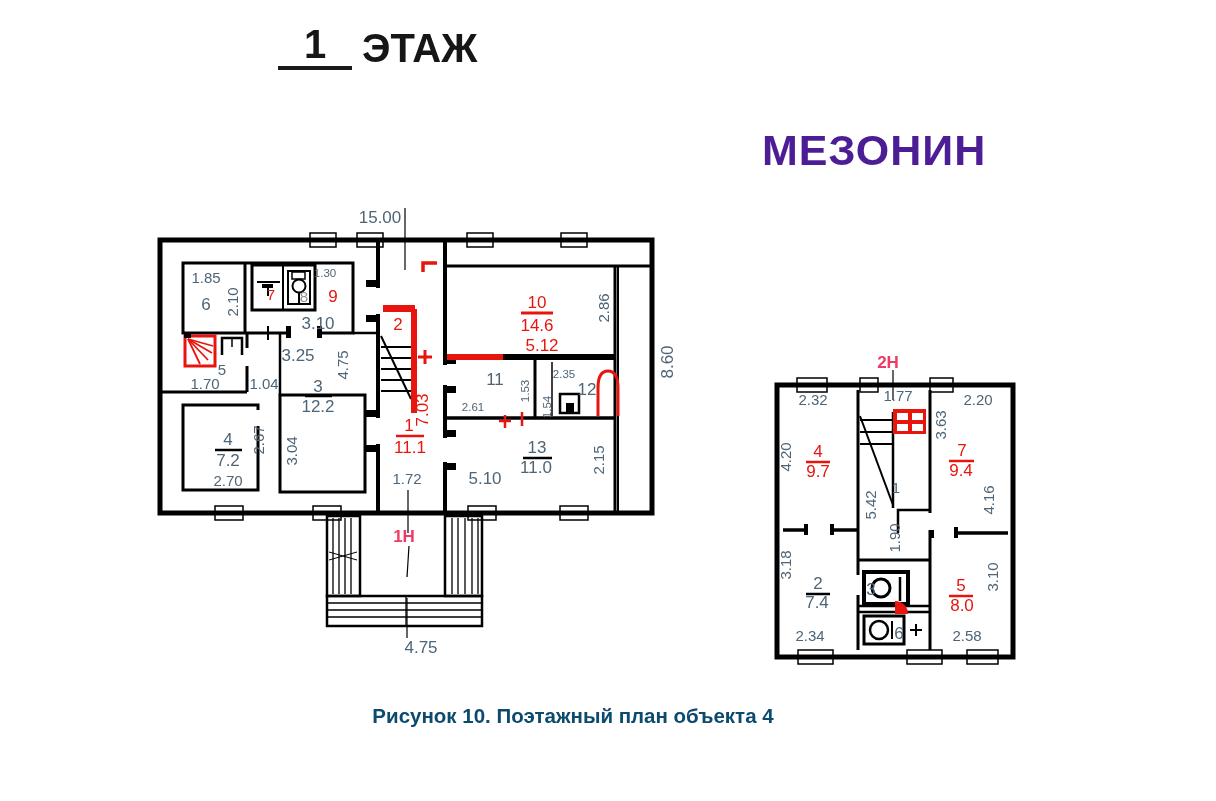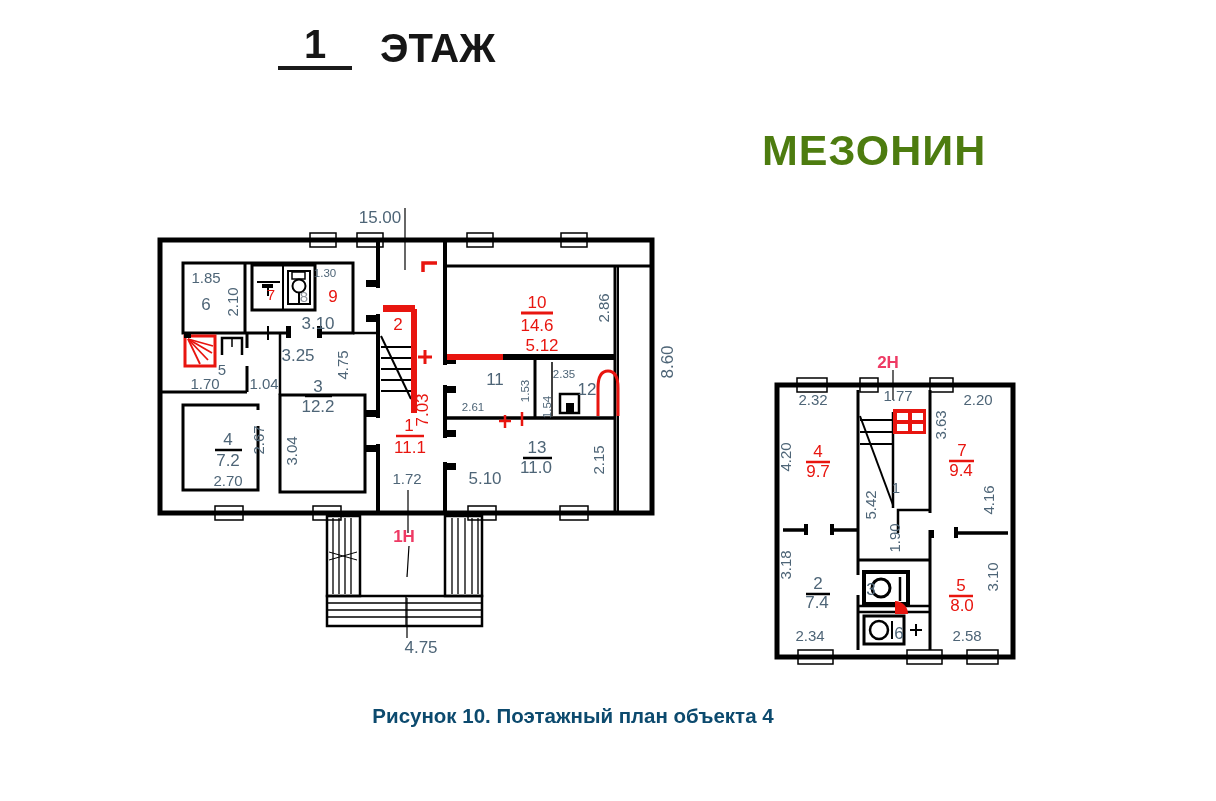--- a/index.html
+++ b/index.html
@@ -2,22 +2,22 @@
 <html><head>
 <meta charset="utf-8">
 <style>
   html,body{margin:0;padding:0;background:#fff;}
   .page{position:relative;width:1216px;height:801px;background:#ffffff;overflow:hidden;
         font-family:"Liberation Sans", sans-serif;}
   .title-floor1{position:absolute;left:278px;top:24px;font-size:40px;font-weight:600;color:#161616;
                 display:flex;align-items:flex-end;}
   .title-floor1 .num{display:inline-block;width:74px;text-align:center;border-bottom:4px solid #1a1a1a;
                      line-height:1.0;padding-bottom:2px;}
-  .title-floor1 .name{margin-left:28px;line-height:1.1;text-align:center;}
-  .title-mezz{position:absolute;left:762px;top:126px;font-size:43px;font-weight:600;color:#4d7c0f;letter-spacing:1px;}
+  .title-floor1 .name{margin-left:10px;line-height:1.1;text-align:center;}
+  .title-mezz{position:absolute;left:762px;top:126px;font-size:43px;font-weight:600;color:#4c1d95;letter-spacing:1px;}
   .caption{position:absolute;left:0;top:704px;width:1146px;text-align:center;font-size:20.5px;font-weight:700;color:#0c4a6e;}
   svg{position:absolute;left:0;top:0;}
   svg text{font-family:"Liberation Sans", sans-serif;}
   .dim{fill:#4e6577;text-anchor:middle;}
   .red{fill:#e8150f;text-anchor:middle;}
   .pink{fill:#ee3a64;text-anchor:middle;font-weight:700;}
   .gray{fill:#8d939b;text-anchor:middle;}
   .t-sm{font-size:11.5px;}
   .t-md{font-size:15px;}
   .t-lg{font-size:17px;}

